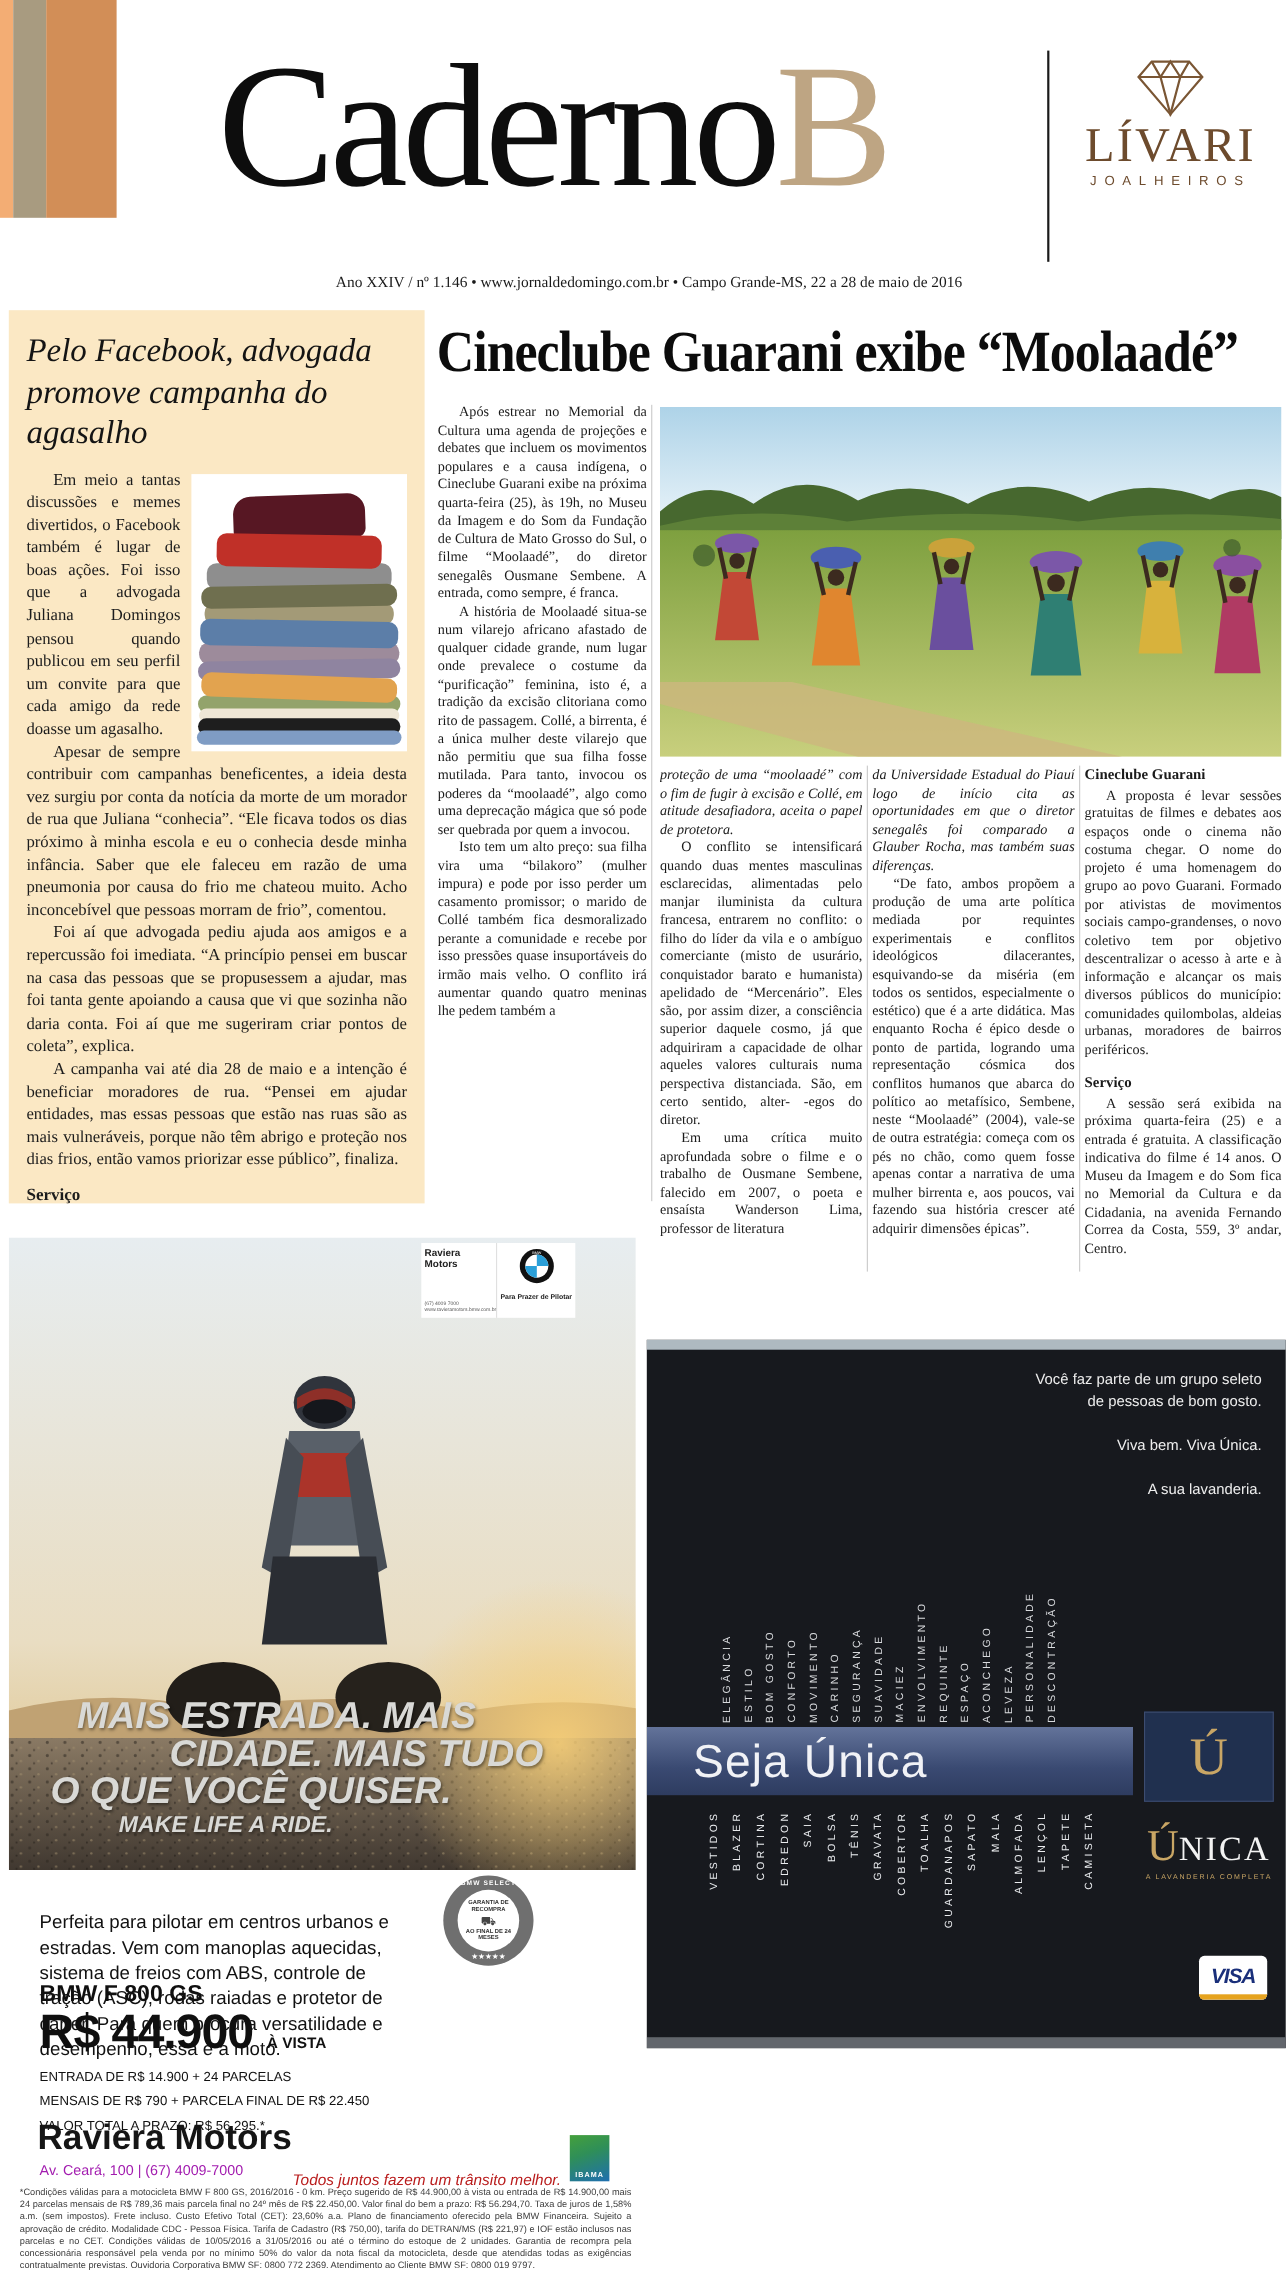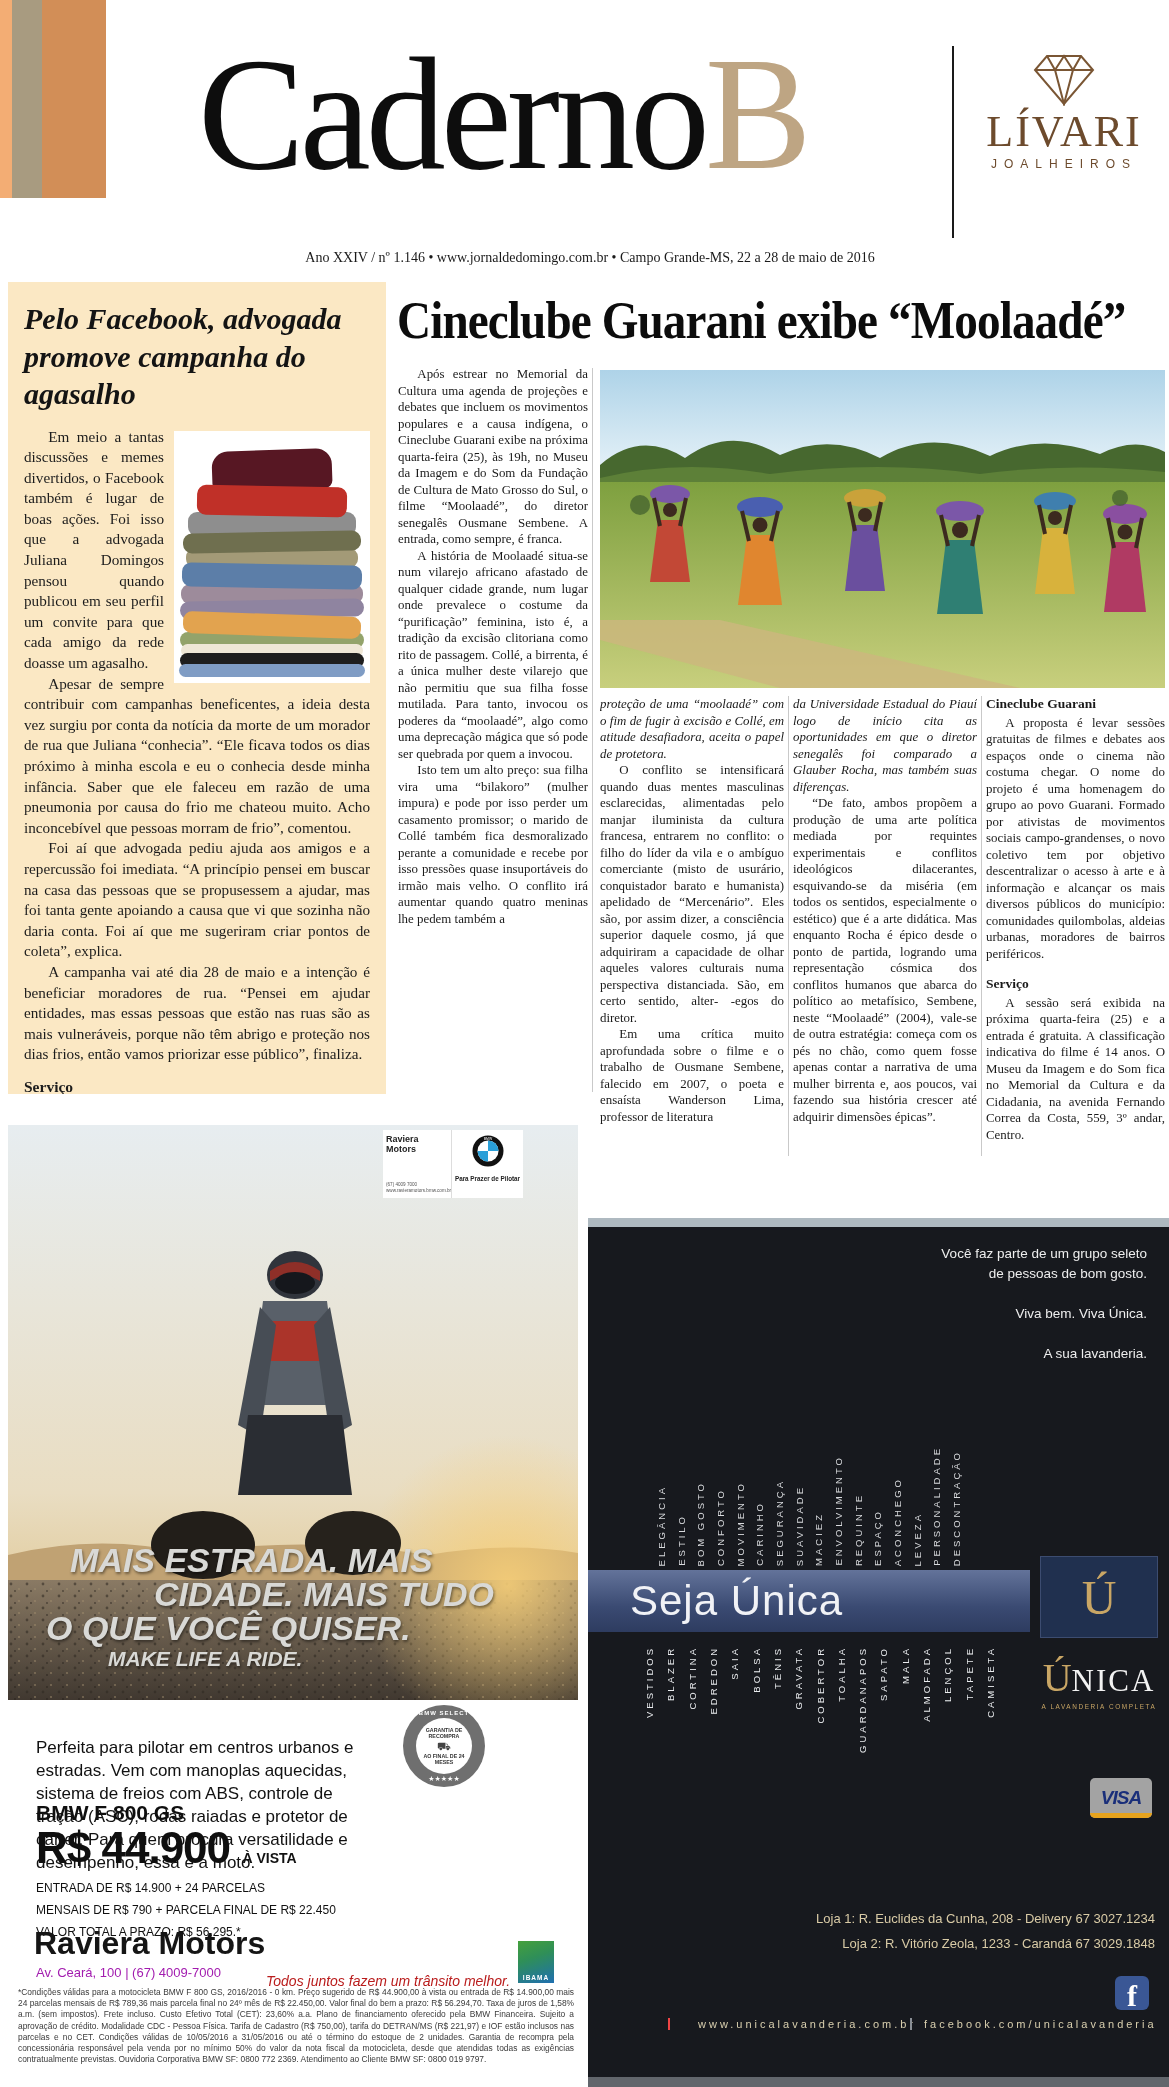--- a/index.html
+++ b/index.html
@@ -19,21 +19,21 @@
   .livari { position:absolute; left:962px; top:52px; width:204px; text-align:center; color:#6d4b2d; }
   .livari svg { display:block; margin:0 auto 4px auto; }
   .livari-name { font-size:44px; letter-spacing:2px; line-height:1; }
   .livari-sub  { font-family:"Liberation Sans",sans-serif; font-size:12px; letter-spacing:7px; margin-top:3px; }
   .dateline { position:absolute; left:180px; top:250px; width:820px; text-align:center;
               font-size:14px; color:#1a1a1a; }
 
   
   .left-art { position:absolute; left:8px; top:282px; width:378px; height:812px;
               background:#fbe8c4; padding:18px 16px 0 16px; overflow:hidden; }
-  .la-title { font-style:italic; font-weight:700; font-size:30px; line-height:1.25; color:#141414; margin-bottom:14px; }
+  .la-title { font-style:italic; font-weight:400; font-size:30px; line-height:1.25; color:#141414; margin-bottom:14px; }
   .la-body { font-size:15.2px; line-height:20.6px; text-align:justify; color:#1c1c1c; }
   .la-body p { text-indent:1.6em; }
   .clothes-photo { float:right; width:196px; height:252px; margin:4px 0 6px 10px; background:#fff;
                    position:relative; display:flex; flex-direction:column; justify-content:flex-end;
                    align-items:center; padding-bottom:6px; }
   .strip { border-radius:9px; margin-top:-4px; }
   .s1{width:120px;height:40px;background:#571723;border-radius:16px 16px 8px 8px;transform:rotate(-2deg);}
   .s2{width:150px;height:30px;background:#c03028;transform:rotate(1deg);}
   .s3{width:168px;height:24px;background:#8e8e8e;}
   .s4{width:178px;height:20px;background:#6f6f4f;transform:rotate(-1deg);}
@@ -105,21 +105,21 @@
   .bmw-dealer-addr { position:absolute; left:28px; top:840px; font-size:13px; color:#a21caf; }
   .bmw-transit { position:absolute; left:258px; top:848px; font-size:14px; color:#b91c1c;font-style:italic; }
   .ibama { position:absolute; left:510px; top:816px; width:36px; height:42px;
            background:linear-gradient(160deg,#45a03c 0%,#2f8f58 40%,#1f6fb0 100%);
            display:flex; align-items:flex-end; justify-content:center; }
   .ibama span { font-size:6.5px; font-weight:bold; color:#fff; letter-spacing:1px; margin-bottom:2px; }
   .bmw-fineprint { position:absolute; left:10px; top:862px; width:556px; font-size:8.4px; line-height:11.2px;
                    text-align:justify; color:#3a3a3a; }
 
   
-  .unica-ad { position:absolute; left:588px; top:1218px; width:581px; height:869px; background:#17191e;
+  .unica-ad { position:absolute; left:588px; top:1218px; width:581px; height:644px; background:#17191e;
               font-family:"Liberation Sans",sans-serif; overflow:hidden; }
   .unica-topstrip { position:absolute; left:0; top:0; width:100%; height:9px; background:#aeb9c0; }
   .unica-intro { position:absolute; right:22px; top:26px; text-align:right; color:#eeeeee;
                  font-size:13.5px; line-height:20px; }
   .unica-intro .gap { margin-top:20px; }
   .vlist { position:absolute; display:flex; justify-content:space-between; }
   .vlist .vword { writing-mode:vertical-rl; transform:rotate(180deg); font-size:9.5px;
                   letter-spacing:3px; color:#d8dadd; }
   .qualities { left:68px; top:108px; width:306px; height:240px; align-items:flex-end; }
   .items-list { left:56px; top:428px; width:352px; height:170px; align-items:flex-start; }
@@ -128,21 +128,21 @@
                background:linear-gradient(180deg,#63739a 0%,#3a4a72 60%,#2e3c60 100%);
                display:flex; align-items:center; padding-left:42px; }
   .seja-text { font-size:42px; color:#f1f2f6; letter-spacing:1px; }
   .monogram { position:absolute; left:452px; top:338px; width:118px; height:82px; background:#20304f;
               border:1px solid #3c4c70; display:flex; align-items:center; justify-content:center;
               font-family:"Liberation Serif",serif; font-size:48px; color:#c9a665; }
   .unica-logo { position:absolute; left:452px; top:436px; width:118px; text-align:center; }
   .unica-logo .u-init { font-family:"Liberation Serif",serif; font-size:40px; color:#c9a665; }
   .unica-logo .u-rest { font-family:"Liberation Serif",serif; font-size:31px; color:#f2f2f2; letter-spacing:2px; }
   .unica-logo .u-tag { font-size:6.4px; letter-spacing:1.6px; color:#c9a665; margin-top:2px; }
-  .visa-card { position:absolute; left:502px; top:560px; width:62px; height:40px; background:#a3a3a3;
+  .visa-card { position:absolute; left:502px; top:560px; width:62px; height:40px; background:#ffffff;
                border-radius:5px; display:flex; align-items:center; justify-content:center; overflow:hidden; }
   .visa-text { font-style:italic; font-weight:bold; font-size:19px; color:#1a2f7a; letter-spacing:-1px; }
   .visa-gold { position:absolute; left:0; bottom:0; width:100%; height:5px; background:#e6a31e; }
   .stores { position:absolute; right:14px; top:688px; text-align:right; color:#d9cba6;
             font-size:13px; line-height:25px; }
   .fb-icon { position:absolute; right:20px; top:758px; width:34px; height:34px; background:#3a5795;
              border-radius:6px; display:flex; align-items:flex-end; justify-content:center; overflow:hidden; }
   .fb-icon span { color:#fff; font-family:"Liberation Serif",serif; font-weight:bold; font-size:30px; line-height:0.95; }
   .unica-links { position:absolute; left:0; top:800px; width:100%; height:30px; color:#d9cfae;
                  font-size:11px; letter-spacing:3px; }

